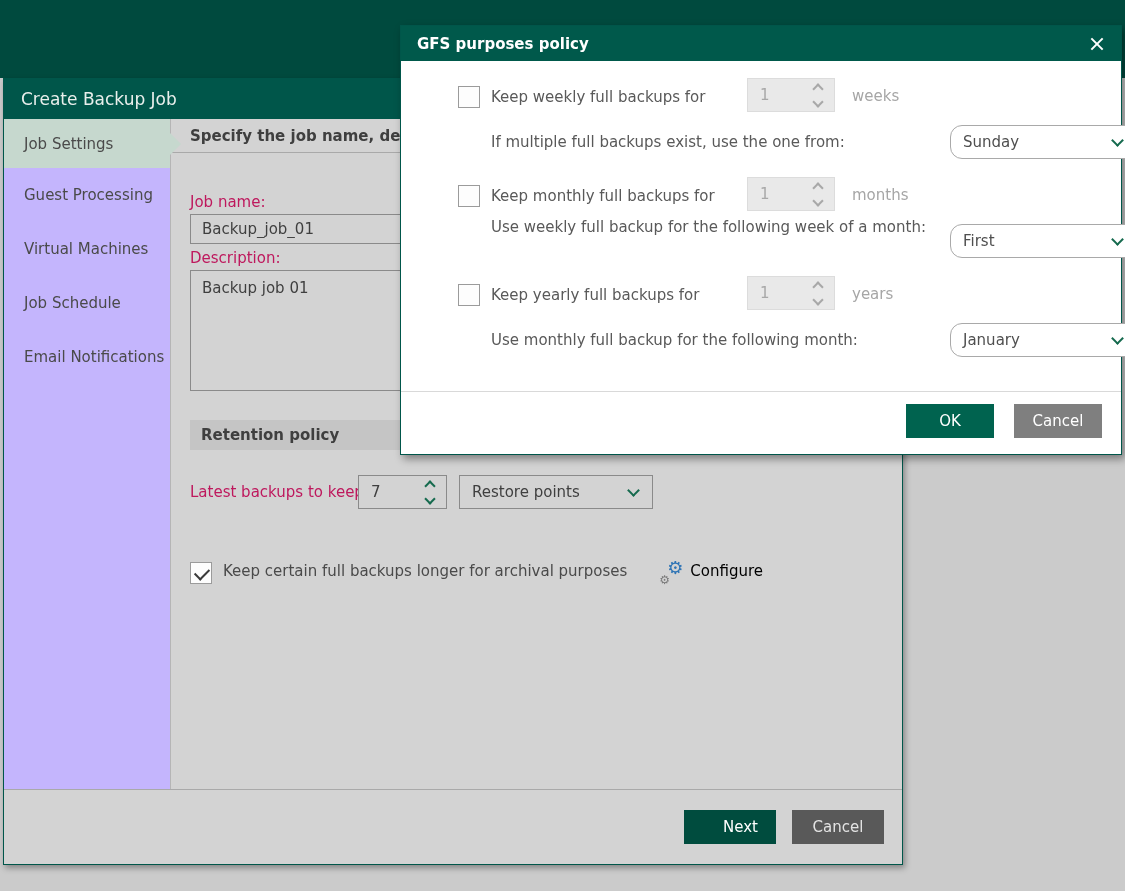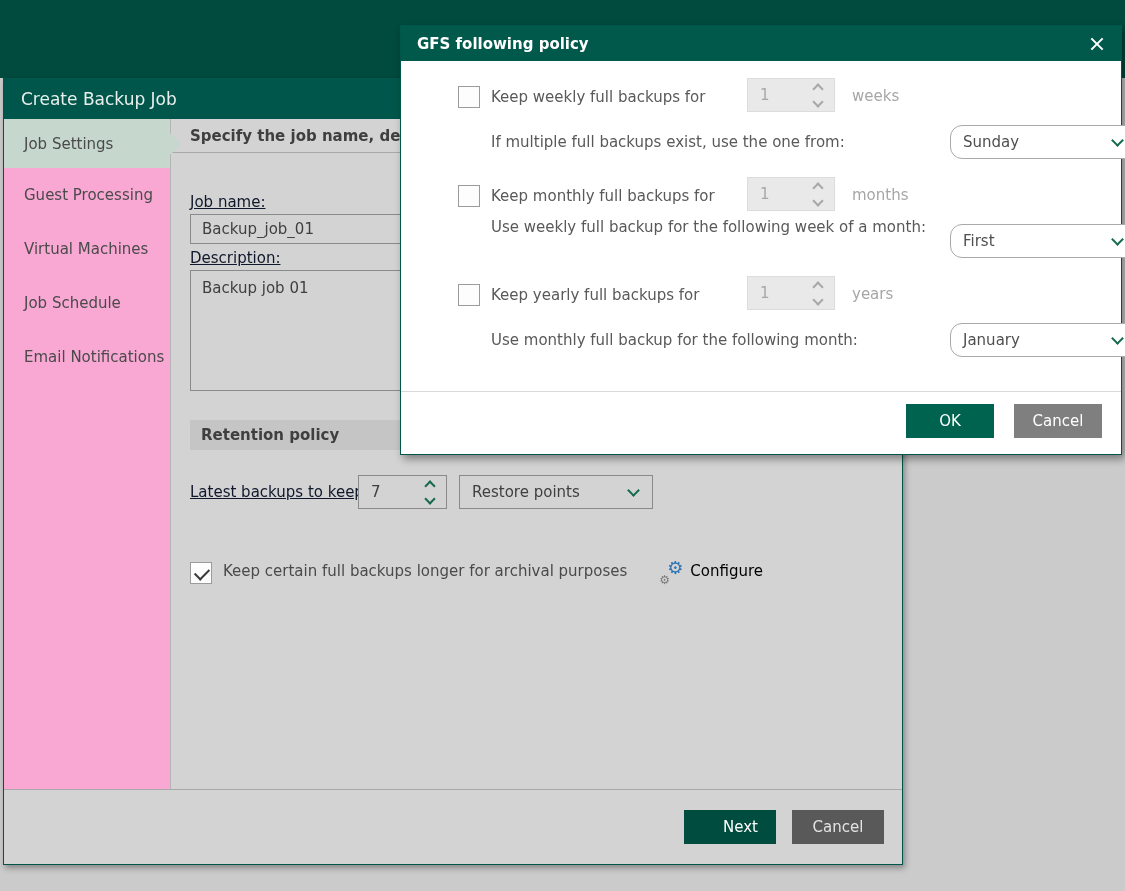--- a/index.html
+++ b/index.html
@@ -18,21 +18,21 @@
     background:#d3d3d3; border:1px solid #00564a;
     box-shadow:2px 3px 6px rgba(0,0,0,.35);
   }
   .win-titlebar {
     position:absolute; left:0; top:0; right:0; height:40px;
     background:#00564a; color:#e9efec; font-size:17px;
     display:flex; align-items:center; padding-left:17px;
   }
   .sidebar {
     position:absolute; left:0; top:40px; width:167px; bottom:75px;
-    background:#f9a8d4; border-right:1px solid #b5b5b5;
+    background:#c4b5fd; border-right:1px solid #b5b5b5;
   }
   .side-item {
     height:54px; display:flex; align-items:center; padding-left:20px;
     font-size:15px; color:#4a4a4a; position:relative; cursor:default;
   }
   .side-item.active { background:#c6d8ce; height:49px; }
   .side-item.active::after {
     content:""; position:absolute; right:-11px; top:50%; margin-top:-11px;
     border-top:11px solid transparent; border-bottom:11px solid transparent;
     border-left:11px solid #c6d8ce; z-index:2;
@@ -40,21 +40,21 @@
   .content {
     position:absolute; left:168px; top:40px; right:0; bottom:75px;
     background:#d3d3d3;
   }
   .step-header {
     position:absolute; left:0; top:0; right:0; height:34px;
     border-bottom:1px solid #a9a9a9; display:flex; align-items:center;
     padding-left:18px; font-size:15px; font-weight:bold; color:#3f3f3f;
     white-space:nowrap; overflow:hidden;
   }
-  .field-label { position:absolute; left:18px; font-size:15px; color:#0f172a;text-decoration:underline; }
+  .field-label { position:absolute; left:18px; font-size:15px; color:#be185d; }
   .gray-input {
     position:absolute; left:18px; width:708px; height:30px;
     background:#d3d3d3; border:1px solid #8a8a8a; color:#3f3f3f;
     font-size:15px; padding:0 11px; font-family:inherit; outline:none;
   }
   .gray-textarea {
     position:absolute; left:18px; width:708px; height:121px;
     background:#d3d3d3; border:1px solid #8a8a8a; color:#3f3f3f;
     font-size:15px; padding:8px 11px; font-family:inherit; resize:none; outline:none;
   }
@@ -221,21 +221,21 @@
 
   <div class="win-footer">
     <button class="btn green-dark">Next</button>
     <button class="btn gray-dark">Cancel</button>
   </div>
 </div>
 
 <div class="modal">
 
   <div class="modal-titlebar">
-    <span>GFS following policy</span>
+    <span>GFS purposes policy</span>
     <span class="close-x"></span>
   </div>
 
   <span class="checkbox m-abs" style="left:21px; top:60px;"></span>
   <span class="m-label m-abs" style="left:54px; top:62px;">Keep weekly full backups for</span>
   <div class="spinner disabled m-abs" style="left:310px; top:52px; width:88px;">
     <span class="val">1</span>
     <span class="arrows">
       <i class="chev up"></i>
       <i class="chev down"></i>

